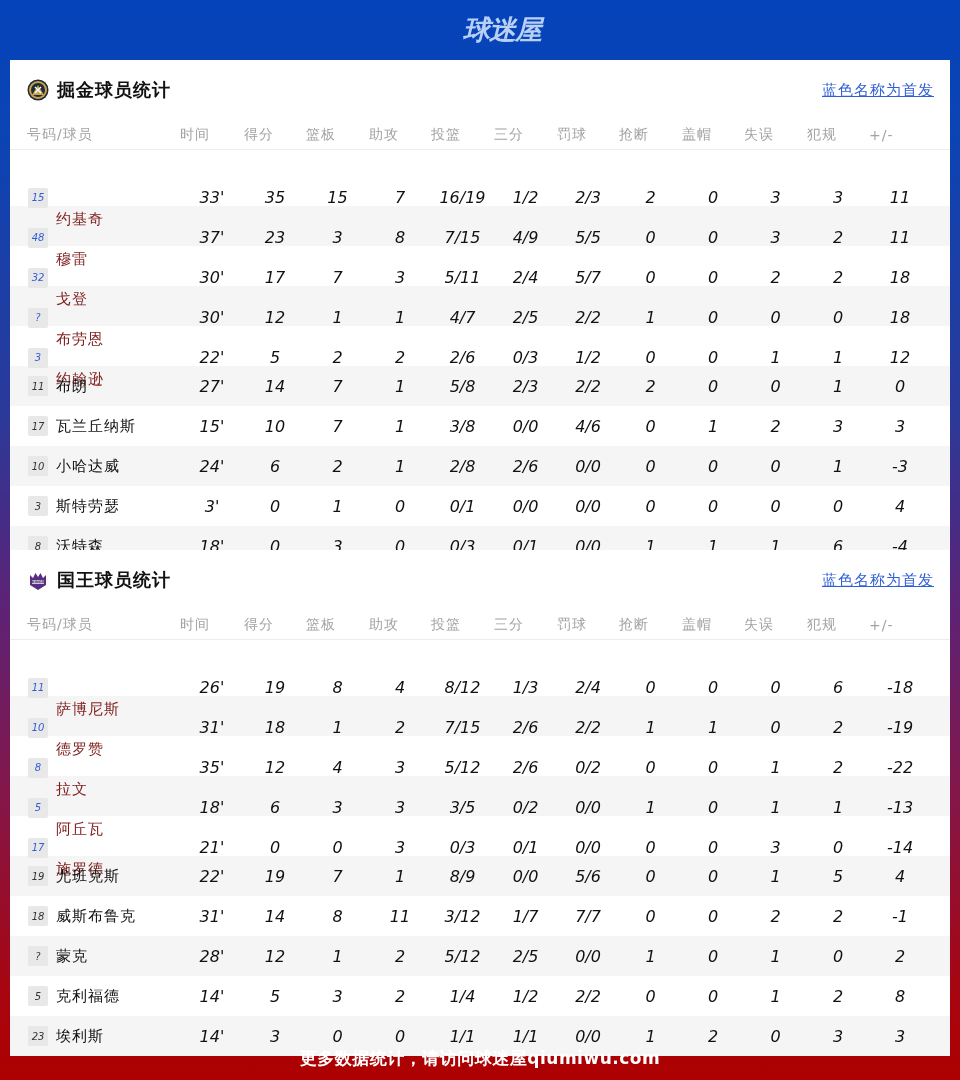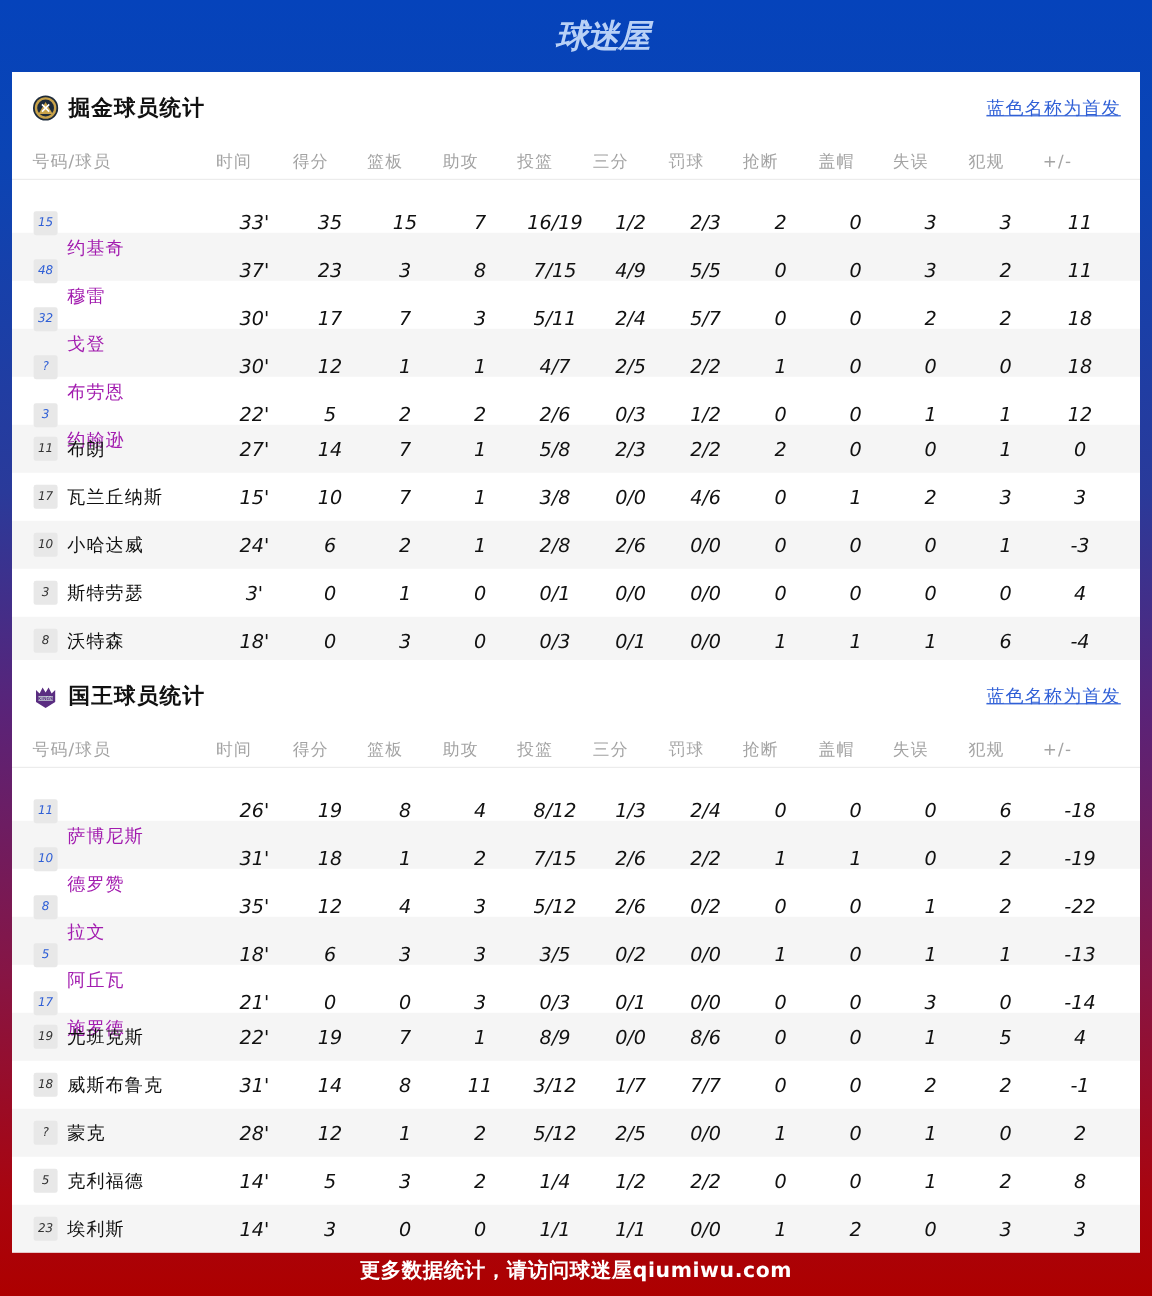--- a/index.html
+++ b/index.html
@@ -27,37 +27,37 @@
   }
   .team-title { display: flex; align-items: center; gap: 8px; }
   .team-title .name { font-size: 18px; font-weight: bold; color: #111; letter-spacing: 1px; }
   .note { font-size: 15px; color: #2f5fd6; letter-spacing: 1px; text-decoration: underline; }
   .logo-badge { width: 22px; height: 22px; display: inline-block; }
   .col-head, .row {
     display: grid;
     grid-template-columns: 170px 64px 62px 63px 62px 63px 63px 62px 63px 62px 63px 62px 62px;
     align-items: center;
   }
-  .col-head { height: 30px; border-bottom: 1px solid #ececec; height: 30px; margin-bottom: 4px; }
+  .col-head { height: 30px; border-bottom: 1px solid #ececec; height: 30px; margin-bottom: 16px; }
   .col-head span { font-size: 14px; color: #a3a3a3; text-align: left; letter-spacing: 1px; }
   .col-head span:first-child { text-align: left; padding-left: 17px; }
   .rows { margin-top: 0; }
   .row { height: 40px; }
   .row:nth-child(even) { background: #f5f5f5; }
   .row .cell {
     text-align: center; font-size: 16px; color: #111; font-style: italic;
     font-family: "DejaVu Sans", sans-serif;
   }
   .player { display: flex; align-items: center; padding-left: 18px; gap: 8px; }
   .jersey {
     width: 20px; height: 20px; background: #e8e8e8; border-radius: 2px;
     font-size: 10px; font-style: italic; color: #333; display: flex; align-items: center; justify-content: center;
   }
   .player .pname { font-size: 15px; color: #111; letter-spacing: 1px; }
-  .row.starter .pname { color: #a21caf; margin-top: 44px; }
+  .row.starter .pname { color: #7f1d1d; margin-top: 44px; }
   .row.starter .jersey { color: #2f5fd6; }
   .footer {
     position: absolute; left: 0; top: 1040px; width: 960px; height: 36px;
     display: flex; align-items: center; justify-content: center;
     color: #ffffff; font-size: 17px; font-weight: bold; letter-spacing: 0.5px;
   }
 </style>
 </head>
 <body>
 
@@ -400,21 +400,21 @@
         <div class="player">
           <span class="jersey">19</span>
           <span class="pname">尤班克斯</span>
         </div>
         <span class="cell">22'</span>
         <span class="cell">19</span>
         <span class="cell">7</span>
         <span class="cell">1</span>
         <span class="cell">8/9</span>
         <span class="cell">0/0</span>
-        <span class="cell">8/6</span>
+        <span class="cell">5/6</span>
         <span class="cell">0</span>
         <span class="cell">0</span>
         <span class="cell">1</span>
         <span class="cell">5</span>
         <span class="cell">4</span>
       </div>
       <div class="row">
         <div class="player">
           <span class="jersey">18</span>
           <span class="pname">威斯布鲁克</span>

